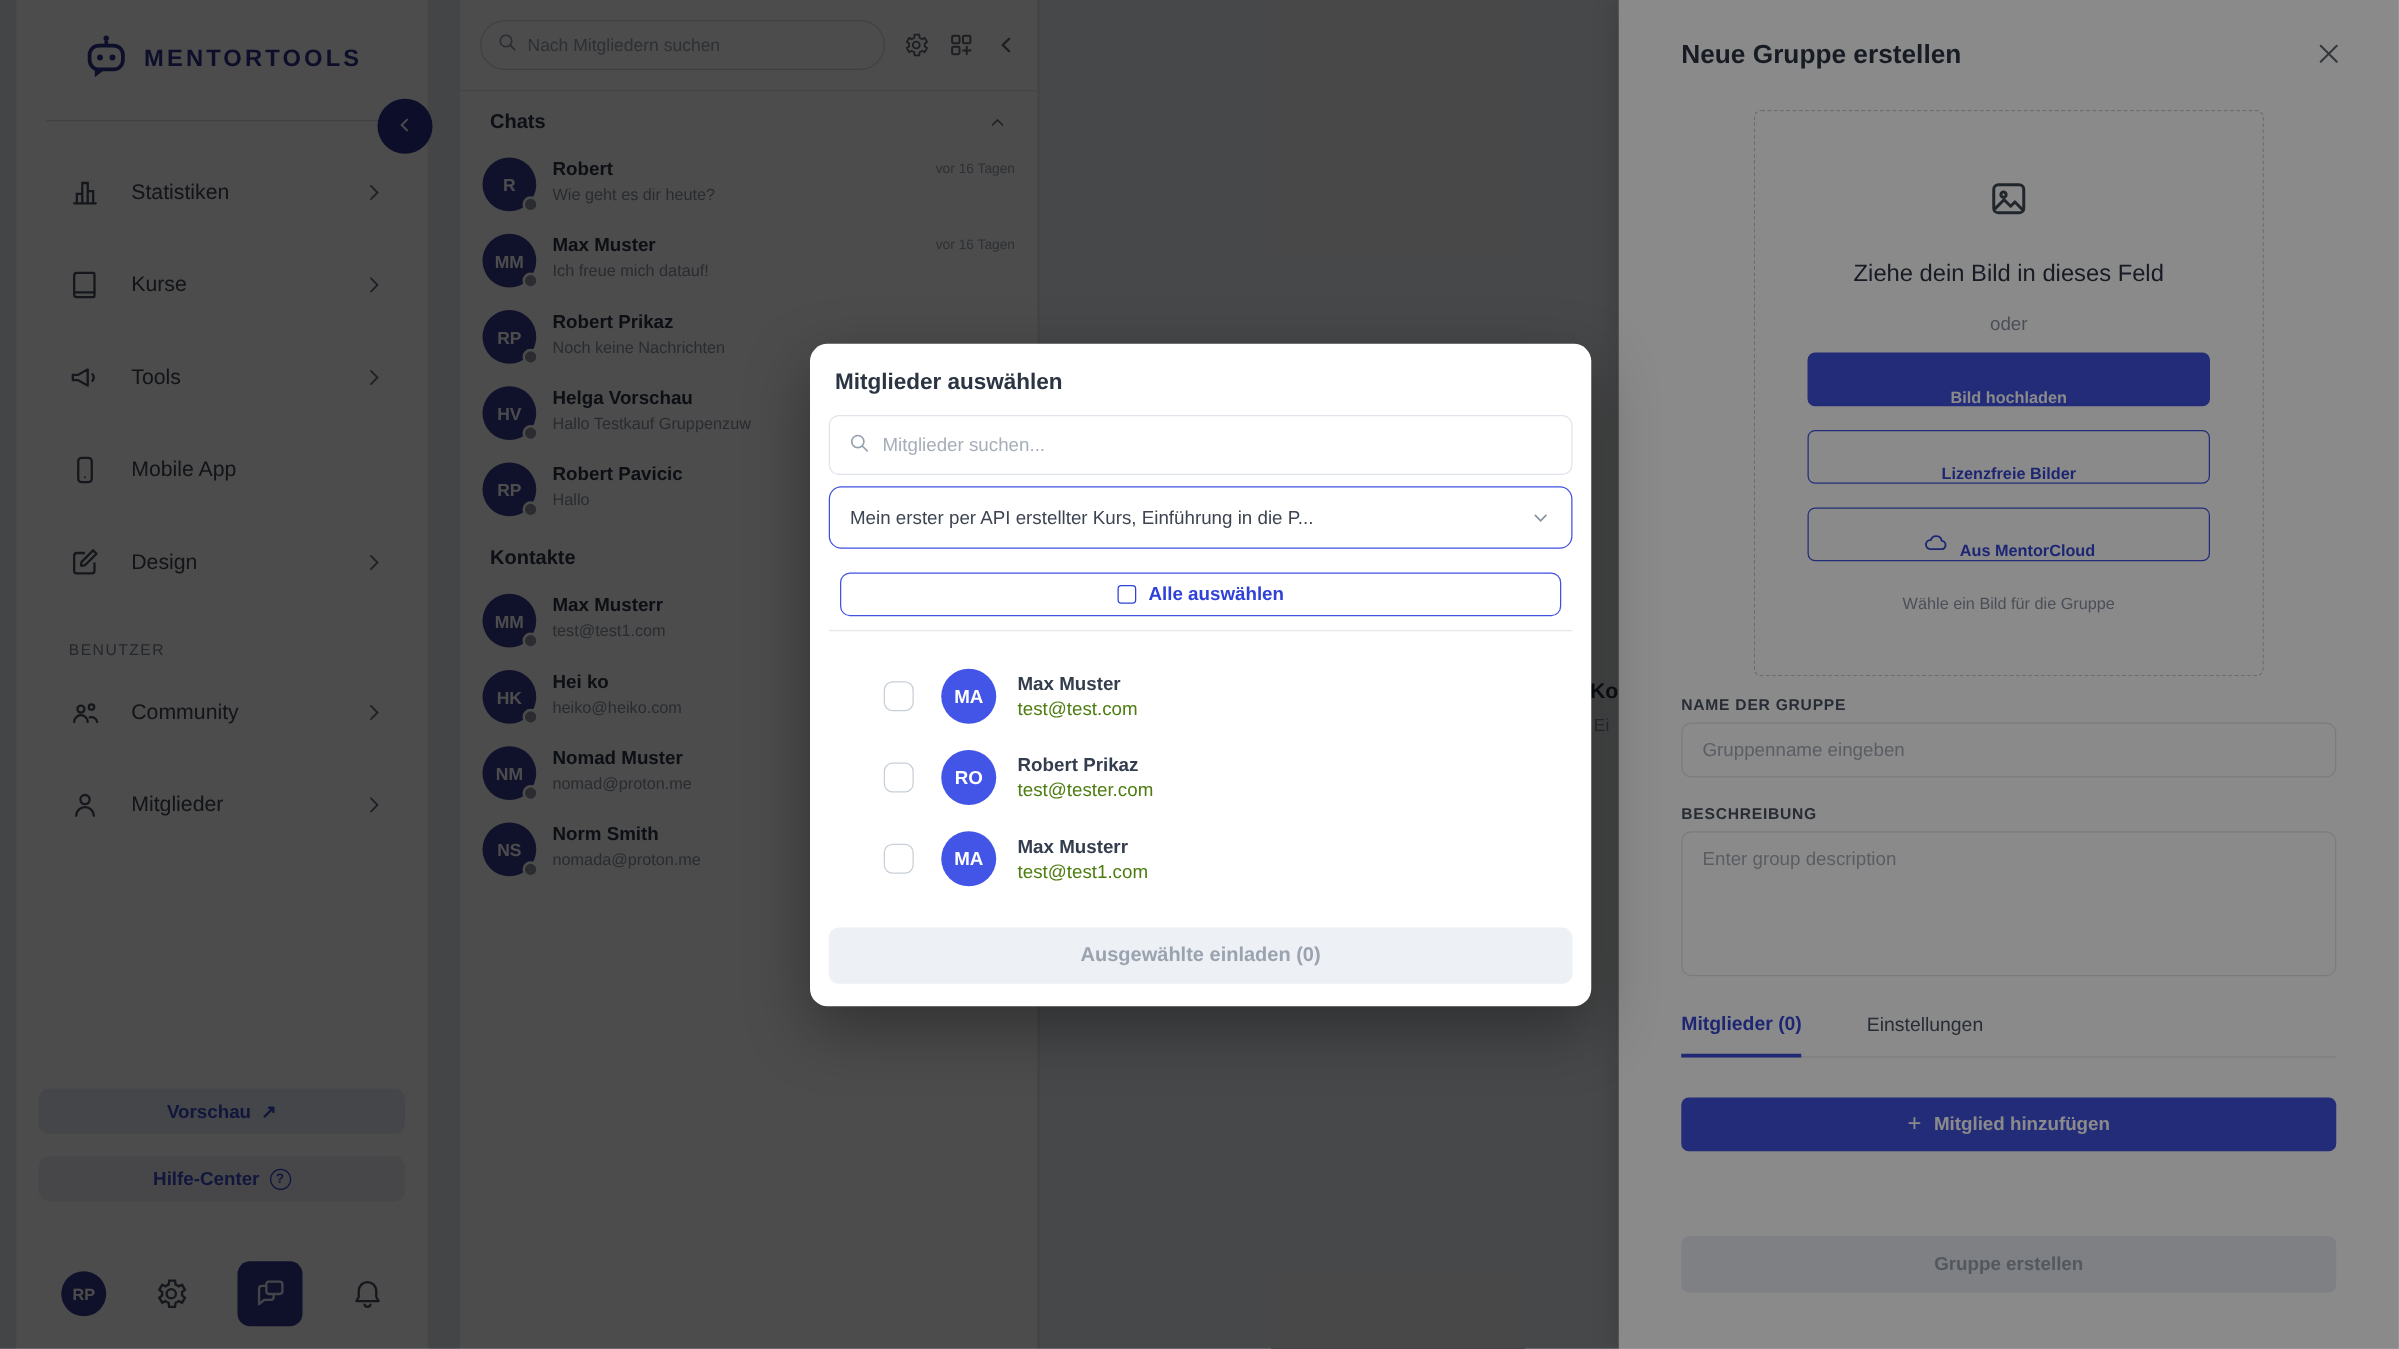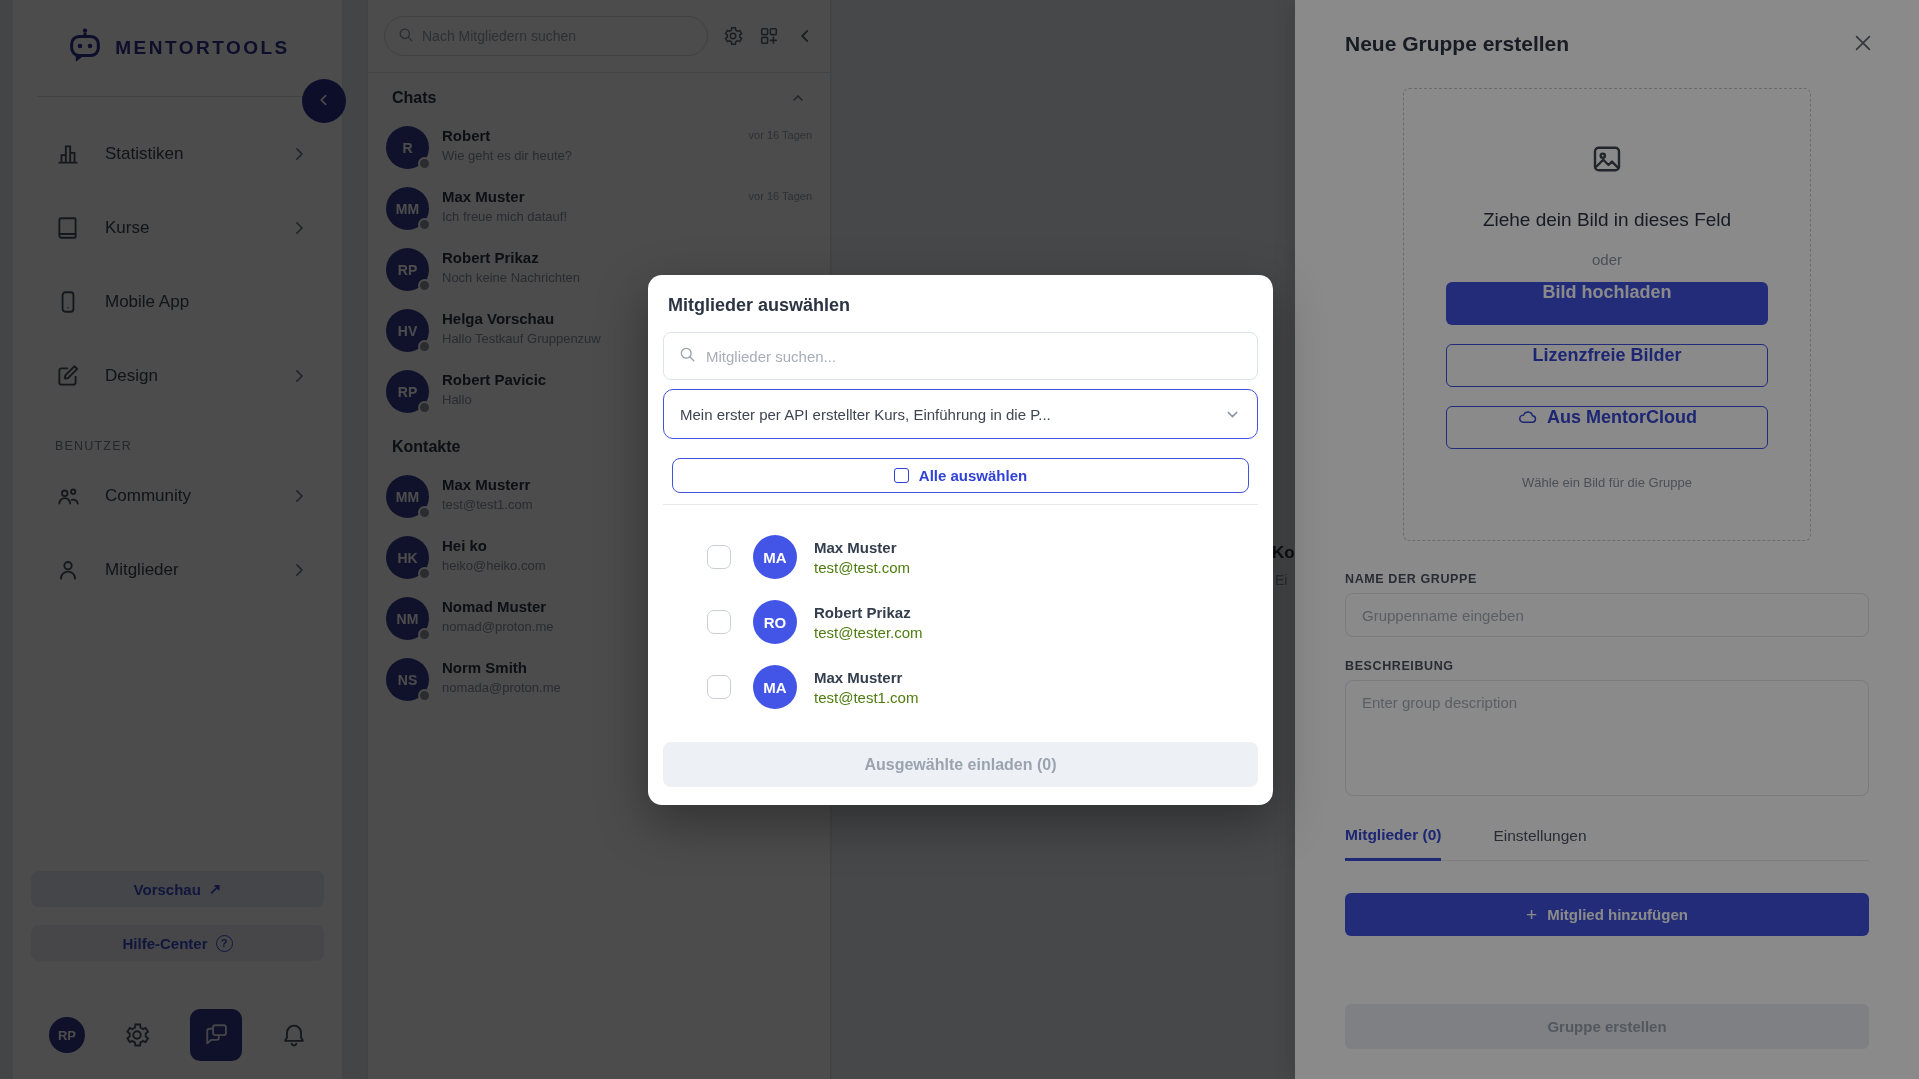--- a/index.html
+++ b/index.html
@@ -88,28 +88,28 @@
   .drawer-header { display:flex; align-items:center; justify-content:space-between;
     padding:0 44px 0 50px; height:88px; }
   .drawer-title { font-size:21px; font-weight:700; color:#2b3443; }
   .close-x { width:24px; height:24px; color:#5f6672; background:none; border:none; }
   .dropzone { margin:0 108px; width:408px; height:453px; border:1px dashed #c3c9d3;
     border-radius:6px; display:flex; flex-direction:column; align-items:center;
     padding-top:52px; }
   .dz-icon { width:36px; height:36px; color:#3e4552; }
   .dz-title { font-size:19px; color:#2b3443; margin-top:32px; }
   .dz-or { font-size:15px; color:#8a93a2; margin-top:20px; }
-  .dz-btn { width:322px; height:43px; border-radius:6px; font-size:18px; font-weight:600;
-    margin-top:19px; display:flex; align-items:flex-start; justify-content:center; gap:9px;
+  .dz-btn { width:322px; height:43px; border-radius:6px; font-size:13px; font-weight:600;
+    margin-top:19px; display:flex; align-items:flex-end; justify-content:center; gap:9px;
     font-family:"Liberation Sans",sans-serif; }
   .dz-btn.primary { margin-top:14px; background:#4152e0; color:#fff; border:none; }
   .dz-btn.outline { background:#fff; border:1px solid #4152e0; color:#3646d4; }
   .dz-hint { font-size:13px; color:#8a93a2; margin-top:26px; }
   .field-label { font-size:12.5px; font-weight:700; letter-spacing:.6px; color:#4a5260;
-    margin:31px 50px 0; }
+    margin:16px 50px 0; }
   .field-label.second { margin-top:22px; }
   .text-input, .text-area { display:block; margin:7px 50px 0; width:524px;
     border:1px solid #dfe3ea; border-radius:8px; font-size:15px; color:#3e4552;
     padding:0 16px; outline:none; font-family:"Liberation Sans",sans-serif; }
   .text-input { height:44px; }
   .text-area { height:116px; padding-top:13px; resize:none; }
   .text-input::placeholder, .text-area::placeholder { color:#a7aeb9; }
   .tabs { display:flex; gap:52px; margin:30px 50px 0; border-bottom:1px solid #e5e7eb;
     width:524px; }
   .tab { font-size:15.5px; padding-bottom:14px; color:#4a5260; background:none; border:none;
@@ -202,20 +202,34 @@
         </span>
         <span class="nav-label">Kurse</span>
         <span class="chev">
           <svg viewBox="0 0 24 24" fill="none" stroke="currentColor" stroke-width="2" stroke-linecap="round">
               <path d="M9 5l7 7-7 7"></path>
             </svg>
         </span>
       </div>
       <div class="nav-item">
         <span class="nav-icon">
+          <svg viewBox="0 0 24 24" fill="none" stroke="currentColor" stroke-width="1.7" stroke-linejoin="round">
+            <path d="M3 10v4h4l7 4V6l-7 4H3z"></path>
+              <path d="M17.5 9.5a4.2 4.2 0 0 1 0 5" stroke-linecap="round"></path>
+            </svg>
+        </span>
+        <span class="nav-label">Tools</span>
+        <span class="chev">
+          <svg viewBox="0 0 24 24" fill="none" stroke="currentColor" stroke-width="2" stroke-linecap="round">
+              <path d="M9 5l7 7-7 7"></path>
+            </svg>
+        </span>
+      </div>
+      <div class="nav-item">
+        <span class="nav-icon">
           <svg viewBox="0 0 24 24" fill="none" stroke="currentColor" stroke-width="1.7">
             <rect x="7" y="3" width="10" height="18" rx="2.5"></rect>
               <circle cx="12" cy="17.4" r="0.7" fill="currentColor" stroke="none"></circle>
             </svg>
         </span>
         <span class="nav-label">Mobile App</span>
       </div>
       <div class="nav-item">
         <span class="nav-icon">
           <svg viewBox="0 0 24 24" fill="none" stroke="currentColor" stroke-width="1.7" stroke-linejoin="round">

